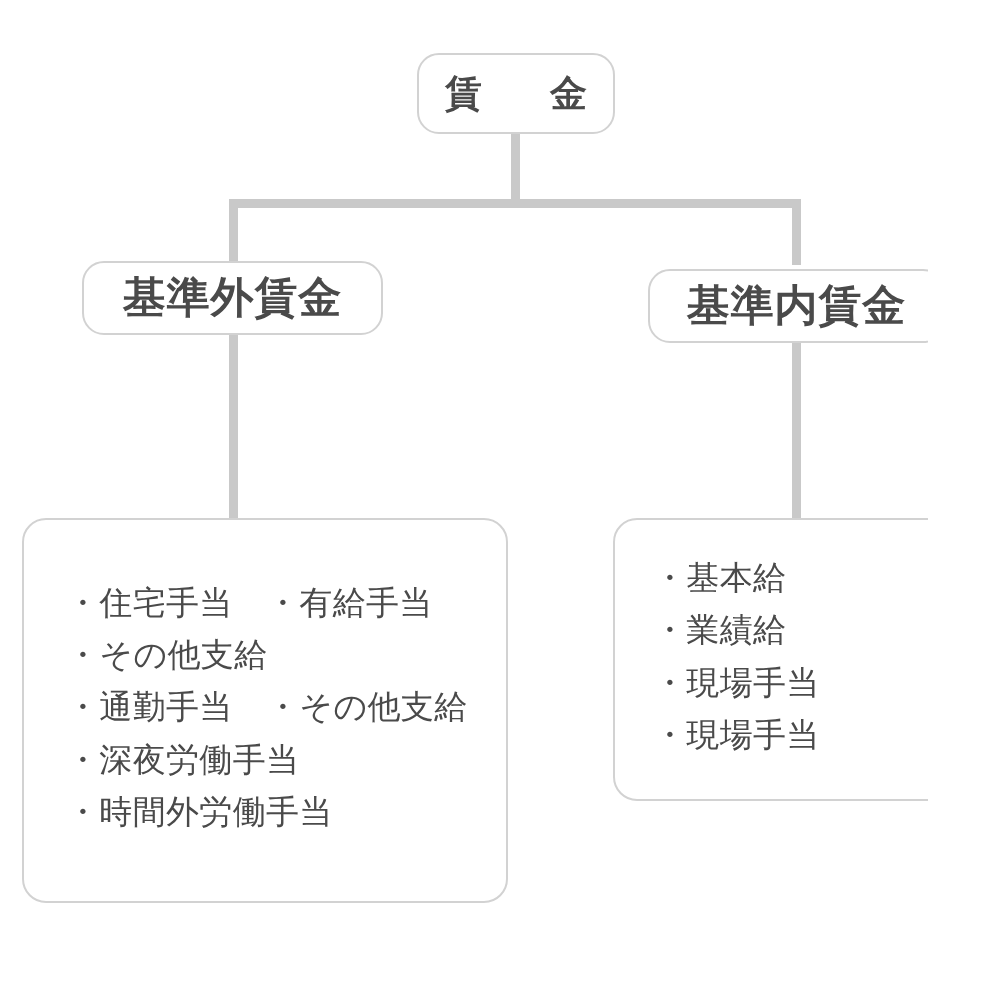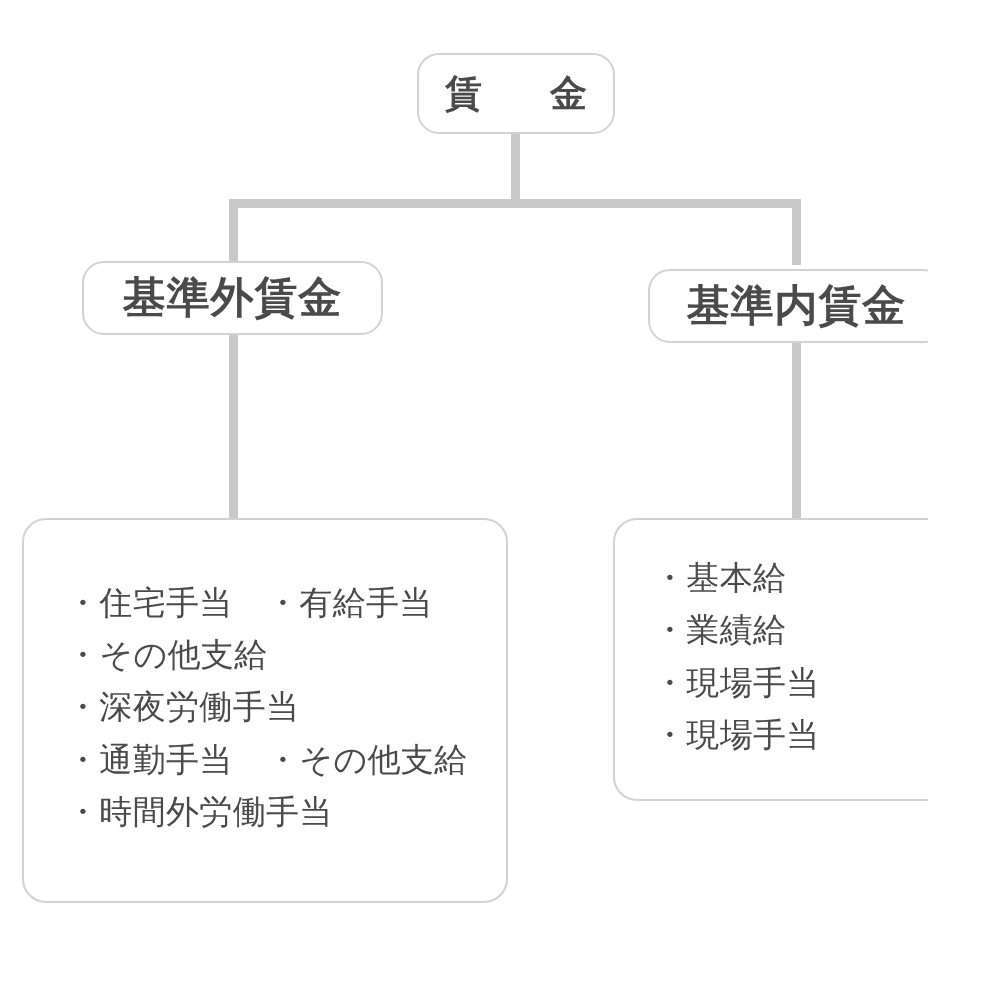--- a/index.html
+++ b/index.html
@@ -121,22 +121,22 @@
   <div class="node" id="node-root">賃　金</div>
 
   <div class="node node-mid" id="node-mid-left">基準外賃金</div>
 
   <div class="node node-mid" id="node-mid-right">基準内賃金</div>
 
   <div class="listbox" id="listbox-left">
     <ul class="list-ul">
       <li class="list-item">・住宅手当　・有給手当</li>
       <li class="list-item">・その他支給</li>
+      <li class="list-item">・通勤手当　・その他支給</li>
       <li class="list-item">・深夜労働手当</li>
-      <li class="list-item">・通勤手当　・その他支給</li>
       <li class="list-item">・時間外労働手当</li>
     </ul>
   </div>
 
   <div class="listbox" id="listbox-right">
     <ul class="list-ul">
       <li class="list-item">・基本給</li>
       <li class="list-item">・業績給</li>
       <li class="list-item">・現場手当</li>
       <li class="list-item">・現場手当</li>

